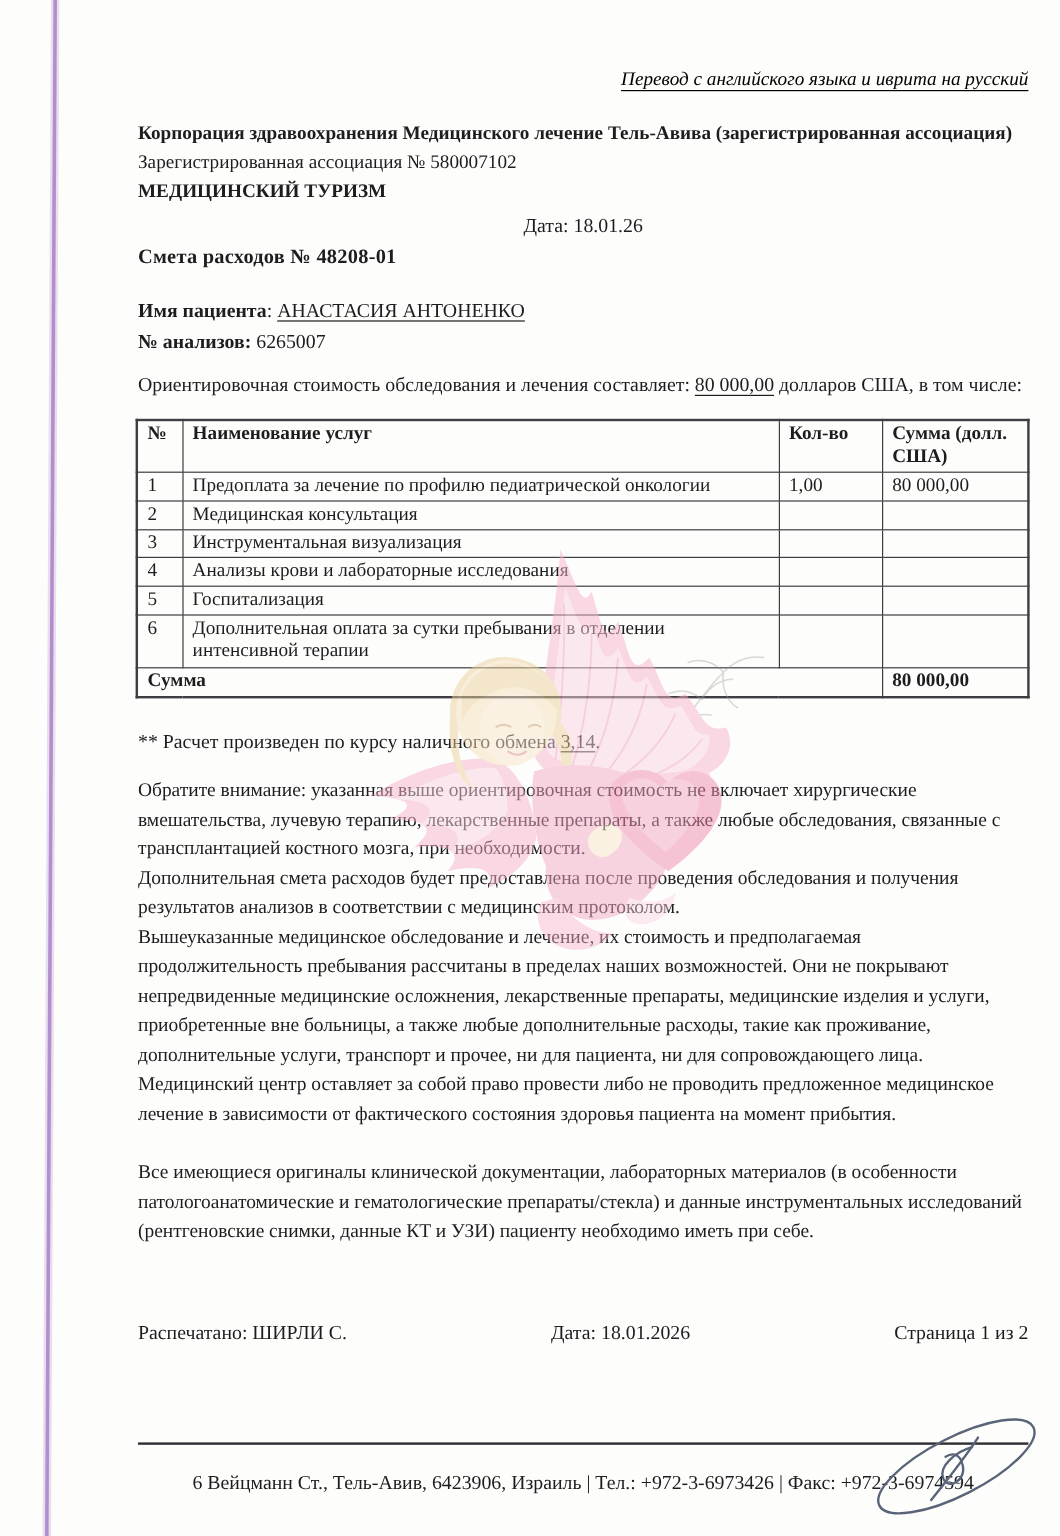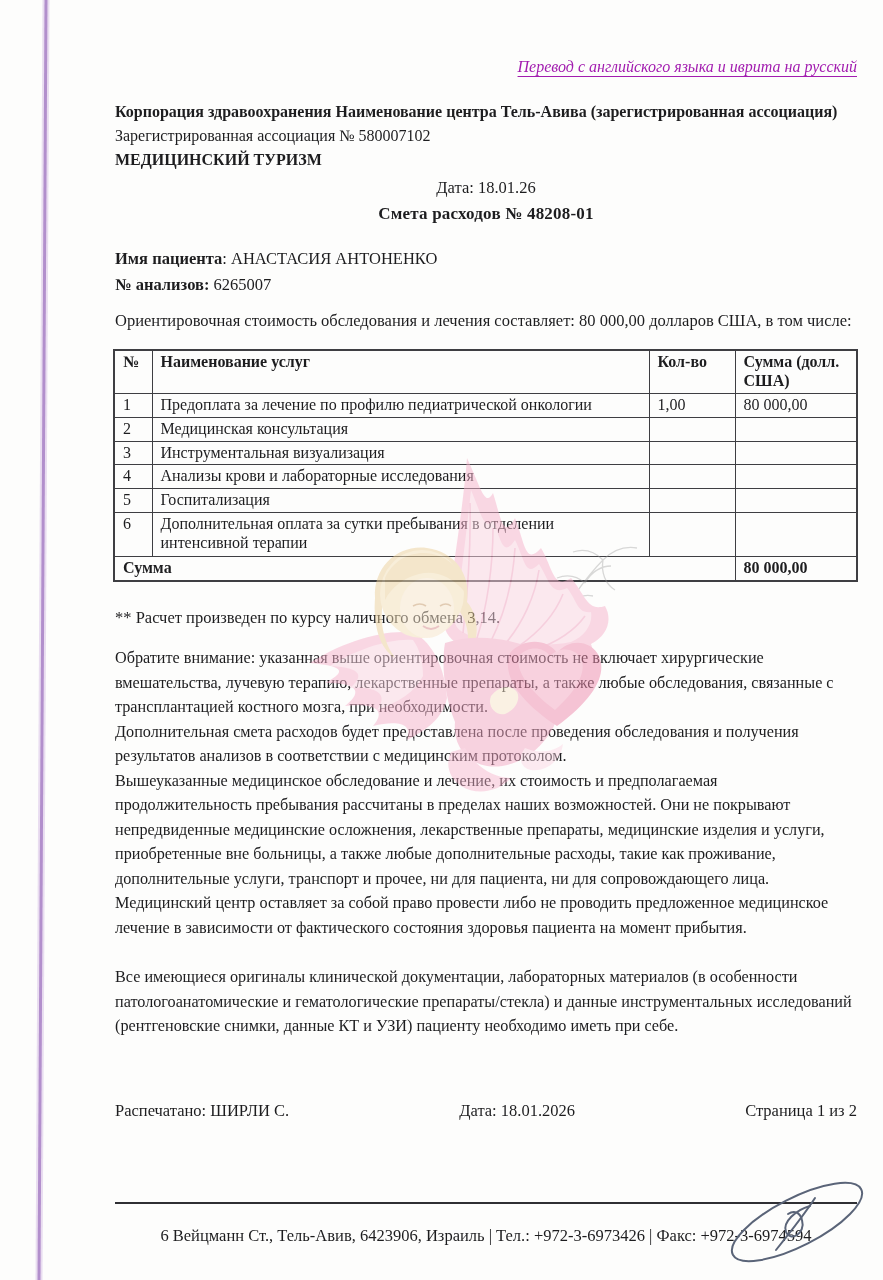--- a/index.html
+++ b/index.html
@@ -7,31 +7,31 @@
   body {
     position: relative;
     width: 883px; height: 1280px;
     background: #fdfdfc;
     font-family: "Liberation Serif", "DejaVu Serif", serif;
     color: #1d1d1f;
     overflow: hidden;
   }
   .abs { position: absolute; }
   .content { left: 115px; width: 742px; }
-  .u { text-underline-offset: 3px; text-align: center; }
+  .u { text-decoration: underline; text-underline-offset: 3px; text-align: center; }
   .b { font-weight: bold; }
 
   .t-note {
     top: 58px; font-size: 16px; font-style: italic;
     text-align: right; text-decoration: underline; text-underline-offset: 4px;
-    color: #a21caf;
+    color: #000000;
   }
   .org { top: 100px; font-size: 16px; line-height: 24px; }
   .date-top { top: 178px; font-size: 16.5px; text-align: center; }
-  .doc-title { top: 204px; font-size: 17px; font-weight: bold; text-align: center; letter-spacing: .2px; }
+  .doc-title { top: 204px; font-size: 17px; font-weight: bold; letter-spacing: .2px; }
   .patient { top: 246px; font-size: 16.5px; line-height: 26px; }
   .intro { top: 308px; font-size: 16.5px; line-height: 26px; }
 
   table.est {
     position: absolute; top: 349px; left: 113px; width: 745px;
     border-collapse: collapse; font-size: 16px;
   }
   table.est th, table.est td {
     border: 1.6px solid #3e3e42;
     padding: 2px 8px; vertical-align: top;
@@ -67,21 +67,21 @@
 
 <svg class="abs binder-line" style="left:0; top:0;" width="70" height="1280" viewBox="0 0 70 1280">
   <line x1="46" y1="0" x2="39" y2="1280" stroke="#d9c3e8" stroke-width="7" opacity="0.55"></line>
   <line x1="46" y1="0" x2="39" y2="1280" stroke="#ad87c9" stroke-width="3" opacity="0.9"></line>
 </svg>
 
 <div class="layer-text">
   <div class="abs content t-note">Перевод с английского языка и иврита на русский</div>
 
   <div class="abs content org">
-    <div class="b">Корпорация здравоохранения Наименование центра Тель-Авива (зарегистрированная ассоциация)</div>
+    <div class="b">Корпорация здравоохранения Медицинского лечение Тель-Авива (зарегистрированная ассоциация)</div>
     <div>Зарегистрированная ассоциация № 580007102</div>
     <div class="b">МЕДИЦИНСКИЙ ТУРИЗМ</div>
   </div>
 
   <div class="abs content date-top">Дата: 18.01.26</div>
 
   <div class="abs content doc-title">Смета расходов № 48208-01</div>
 
   <div class="abs content patient">
     <div>

